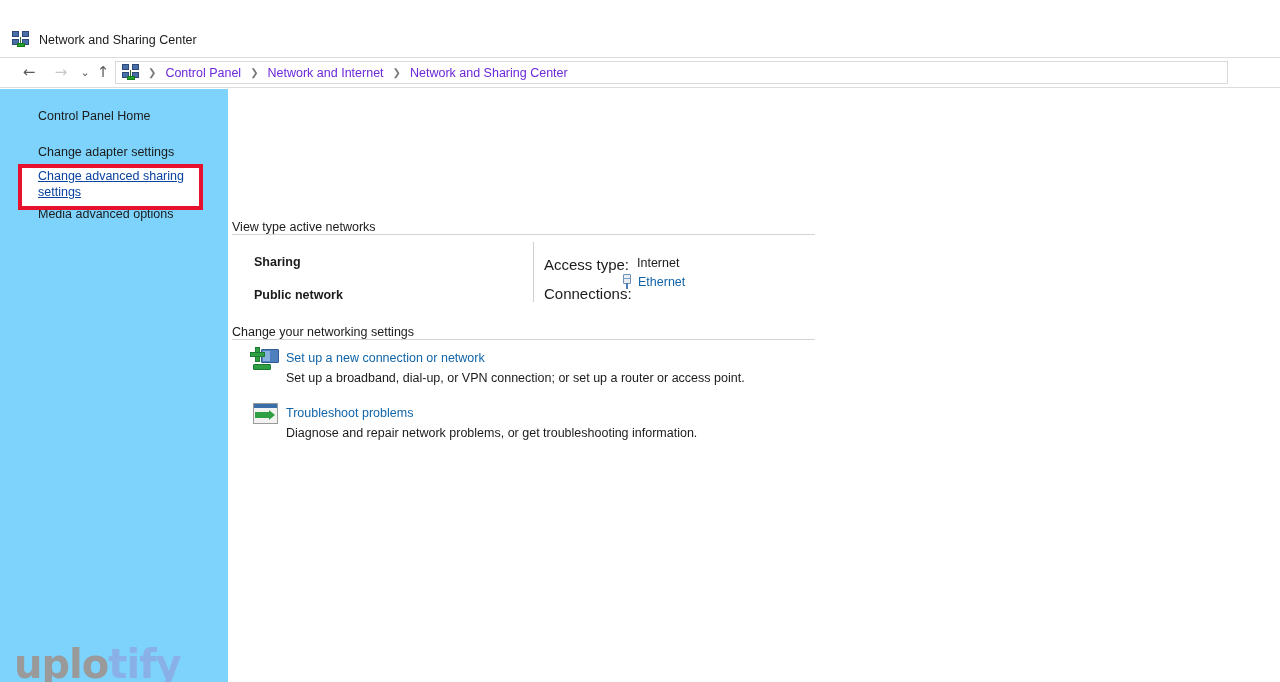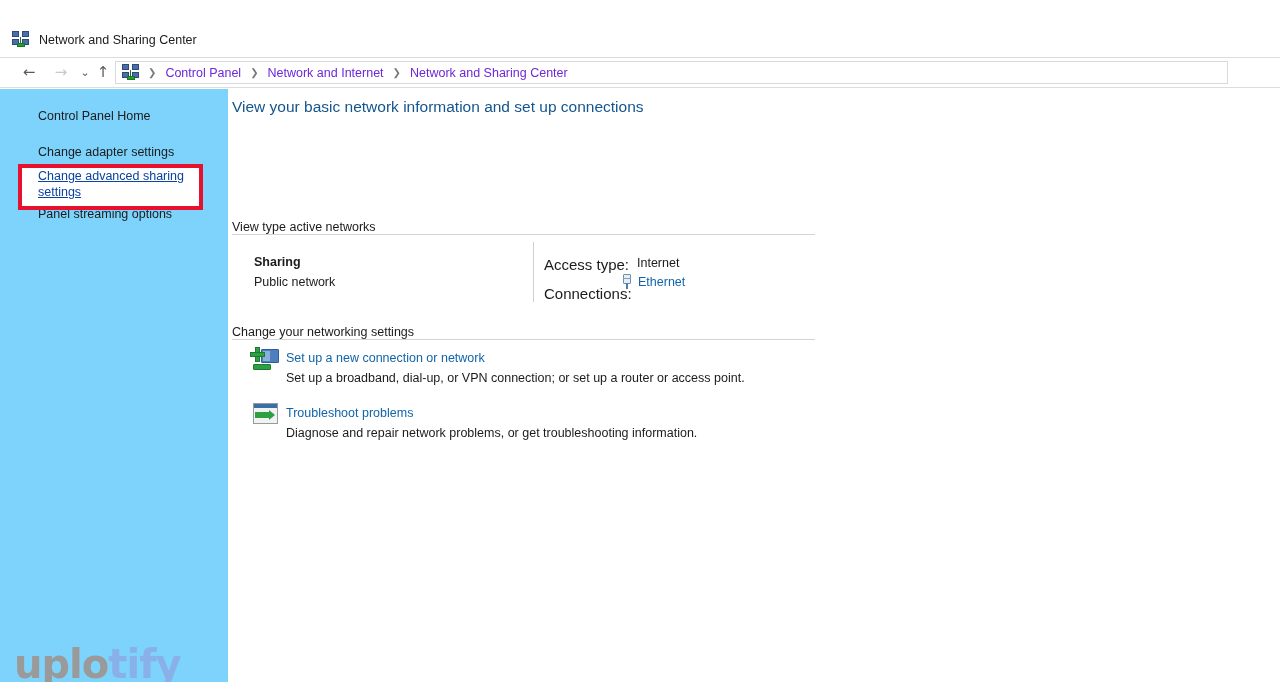--- a/index.html
+++ b/index.html
@@ -211,23 +211,24 @@
   
   .net-name {
     position: absolute;
     left: 26px; top: 166px;
     font-size: 12.5px;
     font-weight: bold;
     color: #1b1b1b;
   }
   .net-type {
     position: absolute;
-    left: 26px; top: 186px;
-    font-size: 12.5px;
-    color: #1b1b1b;
+    left: 26px; top: 199px;
+    font-size: 12.5px;
+    color: #1b1b1b;
+    font-weight: bold;
   }
   .v-divider {
     position: absolute;
     left: 305px; top: 153px;
     width: 1px; height: 60px;
     background: #cfcfcf;
   }
   .info-key {
     position: absolute;
     left: 316px;
@@ -440,29 +441,28 @@
     <span class="crumb">Network and Internet</span>
     <span class="crumb-sep">❯</span>
     <span class="crumb">Network and Sharing Center</span>
   </div>
 </div>
 
 <div class="leftpane">
   <div class="side-link cp-home">Control Panel Home</div>
   <div class="side-link adapter">Change adapter settings</div>
   <div class="side-link advanced">Change advanced sharing settings</div>
-  <div class="side-link media">Panel streaming options</div>
+  <div class="side-link media">Media advanced options</div>
 </div>
 
 <div class="red-box"></div>
 <div class="red-box-label">Change advanced sharing settings</div>
 
 <div class="content">
 
-  <div class="page-heading">View your basic network information and set up connections</div>
 
   <div class="group-rule rule-active"></div>
   <div class="group-label label-active">View type active networks</div>
 
   <div class="net-name">Sharing</div>
   <div class="net-type">Public network</div>
 
   <div class="v-divider"></div>
 
   <div class="info-key key-access">Access type:</div>

